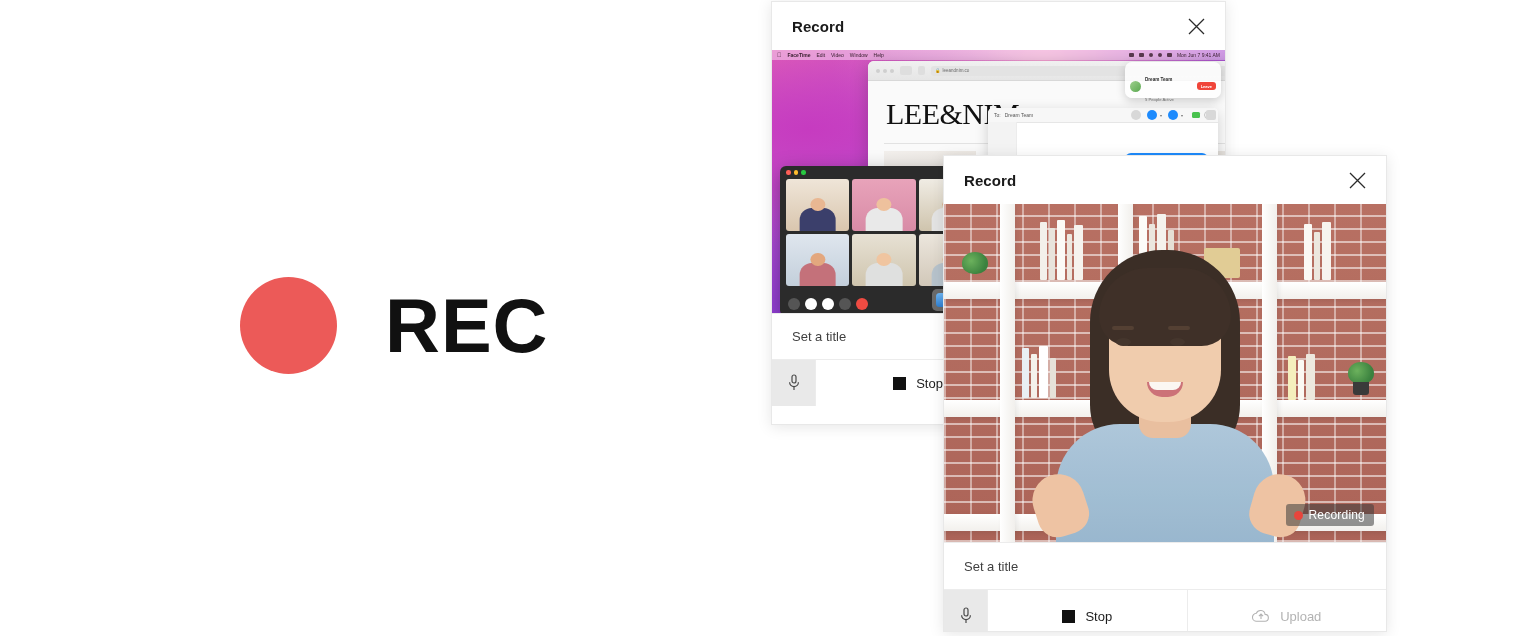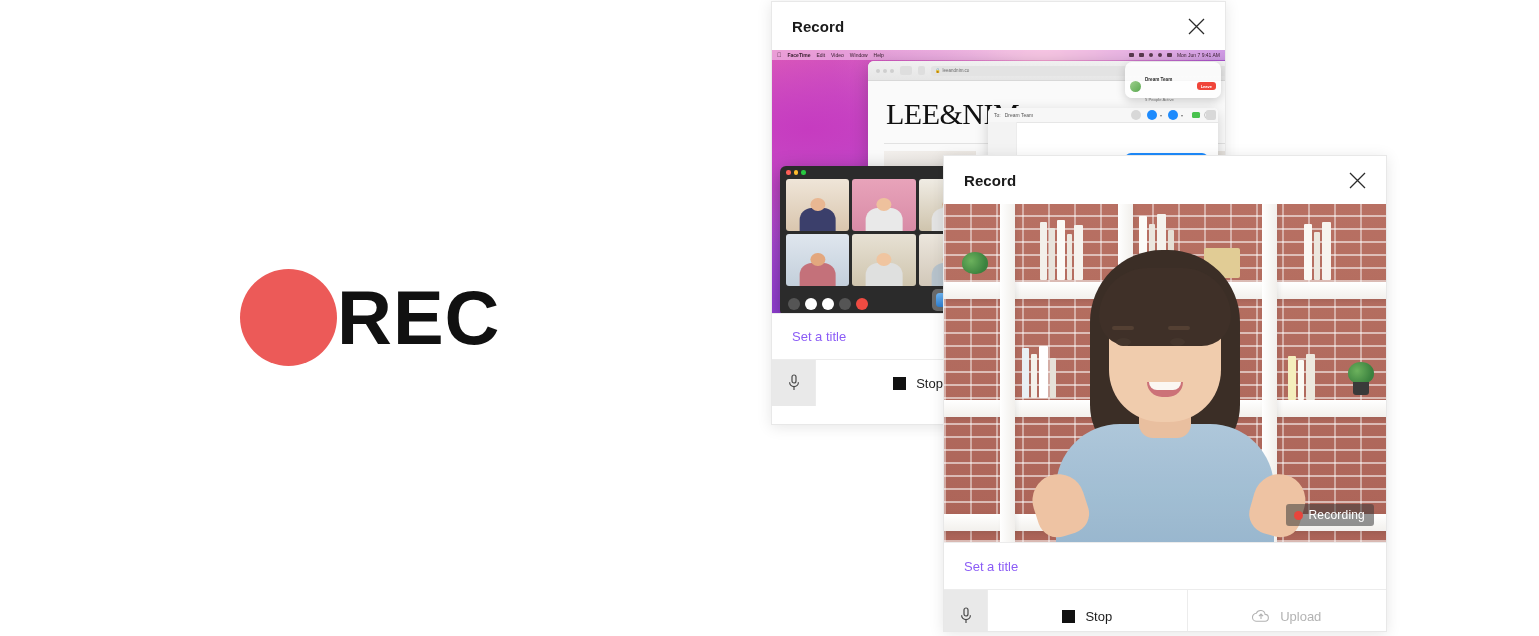--- a/index.html
+++ b/index.html
@@ -13,23 +13,24 @@
     position: relative;
     overflow: hidden;
     font-family: "Liberation Sans", sans-serif;
     -webkit-font-smoothing: antialiased;
   }
 
   
   .rec-mark {
     position: absolute;
     left: 240px;
-    top: 269px;
-    display: flex;
-    align-items: center;
+    top: 277px;
+    display: flex;
+    align-items: center;
+    gap: 48px;
   }
   .rec-dot {
     width: 97px;
     height: 97px;
     border-radius: 50%;
     background: #ec5a58;
     flex: none;
   }
   .rec-text {
     font-family: "Liberation Sans", sans-serif;
@@ -89,21 +90,21 @@
     flex: none;
     display: flex;
     align-items: center;
     padding: 0 20px;
     box-sizing: border-box;
     background: #ffffff;
     border-top: 1px solid #ececec;
   }
   .dlg-titlefield .ph {
     font-size: 13px;
-    color: #8b5cf6;
+    color: #404040;
   }
 
   .dlg-actions {
     flex: none;
     display: flex;
     border-top: 1px solid #ececec;
     background: #ffffff;
   }
   .act {
     display: flex;

